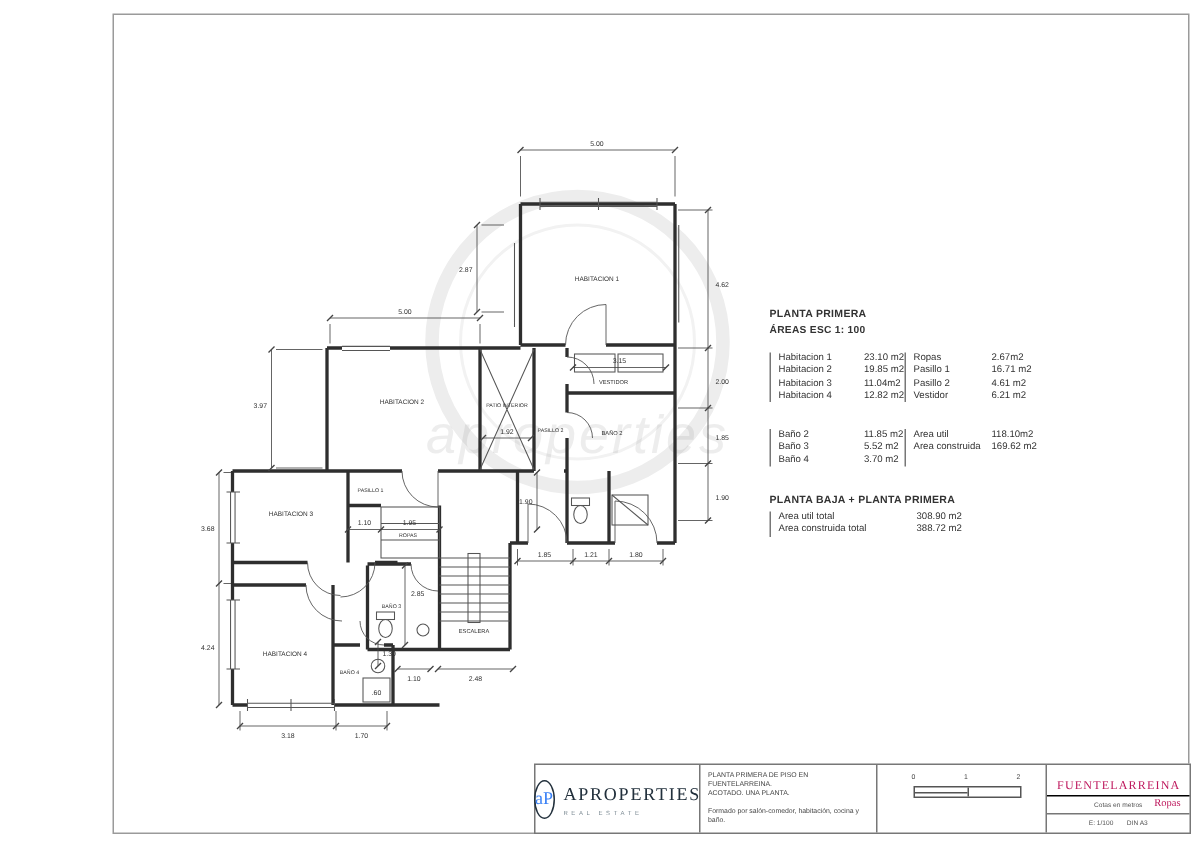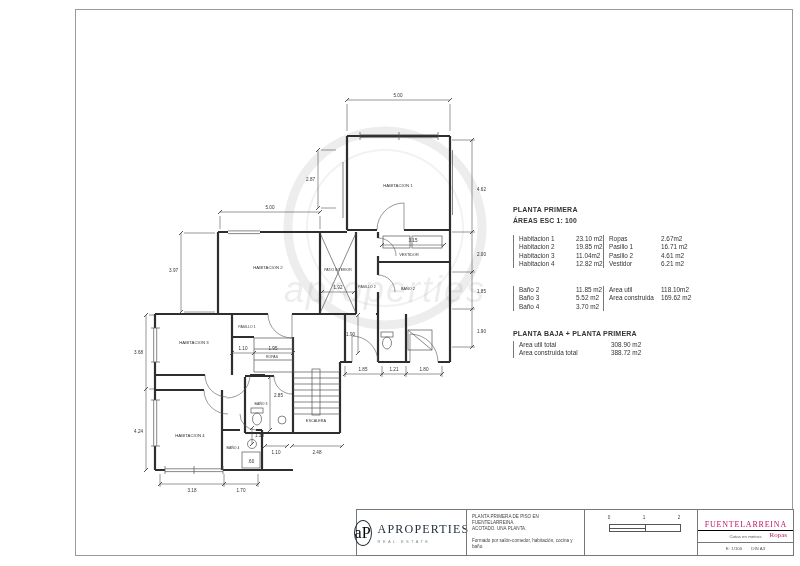--- a/index.html
+++ b/index.html
@@ -27,21 +27,21 @@
 
   
   .tb{position:absolute;left:356px;top:509px;width:436px;height:45px;border:1px solid #777;background:#fff;}
   .tb .cell{position:absolute;top:0;height:100%;box-sizing:border-box;}
   .cell-logo{left:0;width:109px;display:flex;align-items:center;justify-content:center;gap:6px;}
   .cell-desc{left:109px;width:118px;border-left:1px solid #777;padding:4px 5px;box-sizing:border-box;}
   .cell-scale{left:227px;width:113px;border-left:1px solid #777;}
   .cell-project{left:340px;width:96px;border-left:1px solid #777;}
   .logo-circle{width:24px;height:24px;border:1.3px solid #22303c;border-radius:50%;
                display:flex;align-items:center;justify-content:center;
-               font-family:"Liberation Serif",serif;font-size:16px;color:#000000;}
+               font-family:"Liberation Serif",serif;font-size:12px;color:#3b82f6;}
   .brand-name{font-family:"Liberation Serif",serif;font-size:12px;letter-spacing:1.2px;color:#22303c;}
   .brand-sub{font-size:4px;letter-spacing:2.4px;color:#7d8b94;margin-top:2px;}
   .desc-l{font-size:4.6px;line-height:5.8px;color:#444;}
   .desc-l3{margin-top:7px;}
   .sc-num{position:absolute;top:5px;font-size:4.6px;color:#444;transform:translateX(-50%);}
   .sc-bar{position:absolute;left:24px;top:14px;width:70px;height:6px;border:1px solid #555;display:flex;}
   .sc-seg1{width:50%;border-right:1px solid #555;position:relative;}
   .sc-seg1:after{content:"";position:absolute;left:0;top:50%;width:100%;border-top:1px solid #555;}
   .prj-r1{height:21px;border-bottom:1px solid #000000;text-align:right;padding:3px 6px 0 0;box-sizing:border-box;
           font-family:"Liberation Serif",serif;color:#be185d;}

